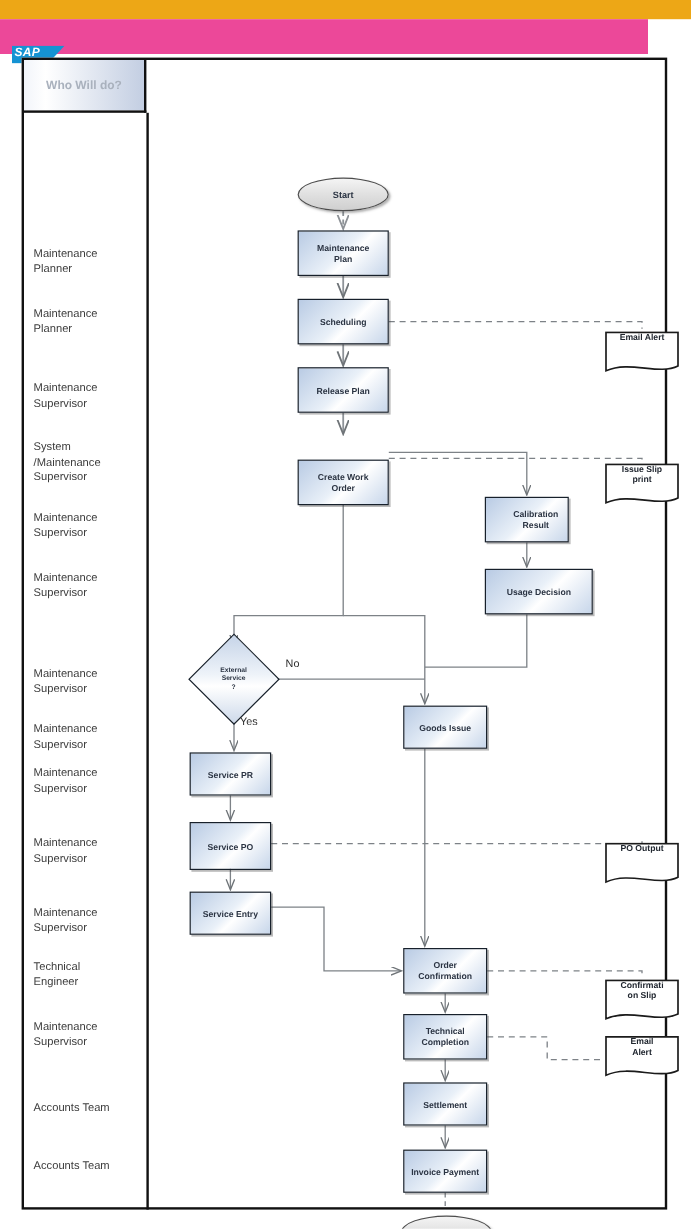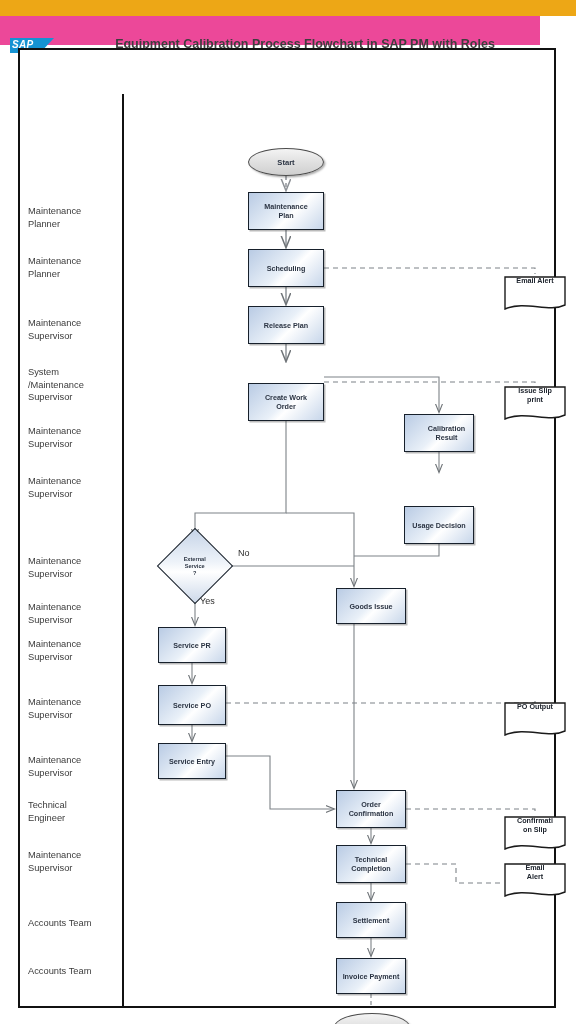--- a/index.html
+++ b/index.html
@@ -138,25 +138,27 @@
 </head>
 <body>
 
 <div id="top-band"></div>
 
 <div id="title-row">
   <div id="sap-logo">
     <div class="shape"></div>
     <div class="txt">SAP</div>
   </div>
-  <div id="doc-title">Equipment Calibration Process Flowchart in SAP PM with Roles</div>
 </div>
 
 <div id="table-outer">
 
+  <div id="hdr-left">
+    <span class="hdr-text">Who Will do?</span>
+  </div>
   <div id="col-divider"></div>
 
   <div id="roles-col">
       <div class="role" style="top: 155px;">Maintenance
 Planner</div>
       <div class="role" style="top: 205px;">Maintenance
 Planner</div>
       <div class="role" style="top: 267px;">Maintenance
 Supervisor</div>
       <div class="role" style="top: 316px;">System
@@ -250,21 +252,21 @@
     <div id="nodes">
         <div class="node terminator" style="left: 126px; top: 54px; width: 76px; height: 28px;"><span>Start</span></div>
         <div class="node process" style="left: 126px; top: 98px; width: 76px; height: 38px;"><span>Maintenance
 Plan</span></div>
         <div class="node process" style="left: 126px; top: 155px; width: 76px; height: 38px;"><span>Scheduling</span></div>
         <div class="node process" style="left: 126px; top: 212px; width: 76px; height: 38px;"><span>Release Plan</span></div>
         <div class="node process" style="left: 126px; top: 269px; width: 76px; height: 38px; margin-top: 20px;"><span>Create  Work
 Order</span></div>
         <div class="node process" style="left: 282px; top: 320px; width: 70px; height: 38px; padding-left: 15px;"><span>Calibration
 Result</span></div>
-        <div class="node process" style="left: 282px; top: 380px; width: 70px; height: 38px; margin-top: 32px;"><span>Usage Decision</span></div>
+        <div class="node process" style="left: 282px; top: 380px; width: 90px; height: 38px;"><span>Usage Decision</span></div>
         <div class="node decision" style="left: 46px; top: 445px; width: 54px; height: 54px;"><span class="dtext">External
 Service
 ?</span></div>
         <div class="node process" style="left: 214px; top: 494px; width: 70px; height: 36px;"><span>Goods Issue</span></div>
         <div class="node process" style="left: 36px; top: 533px; width: 68px; height: 36px;"><span>Service PR</span></div>
         <div class="node process" style="left: 36px; top: 591px; width: 68px; height: 40px;"><span>Service PO</span></div>
         <div class="node process" style="left: 36px; top: 649px; width: 68px; height: 36px;"><span>Service Entry</span></div>
         <div class="node process" style="left: 214px; top: 696px; width: 70px; height: 38px;"><span>Order
 Confirmation</span></div>
         <div class="node process" style="left: 214px; top: 751px; width: 70px; height: 38px;"><span>Technical

